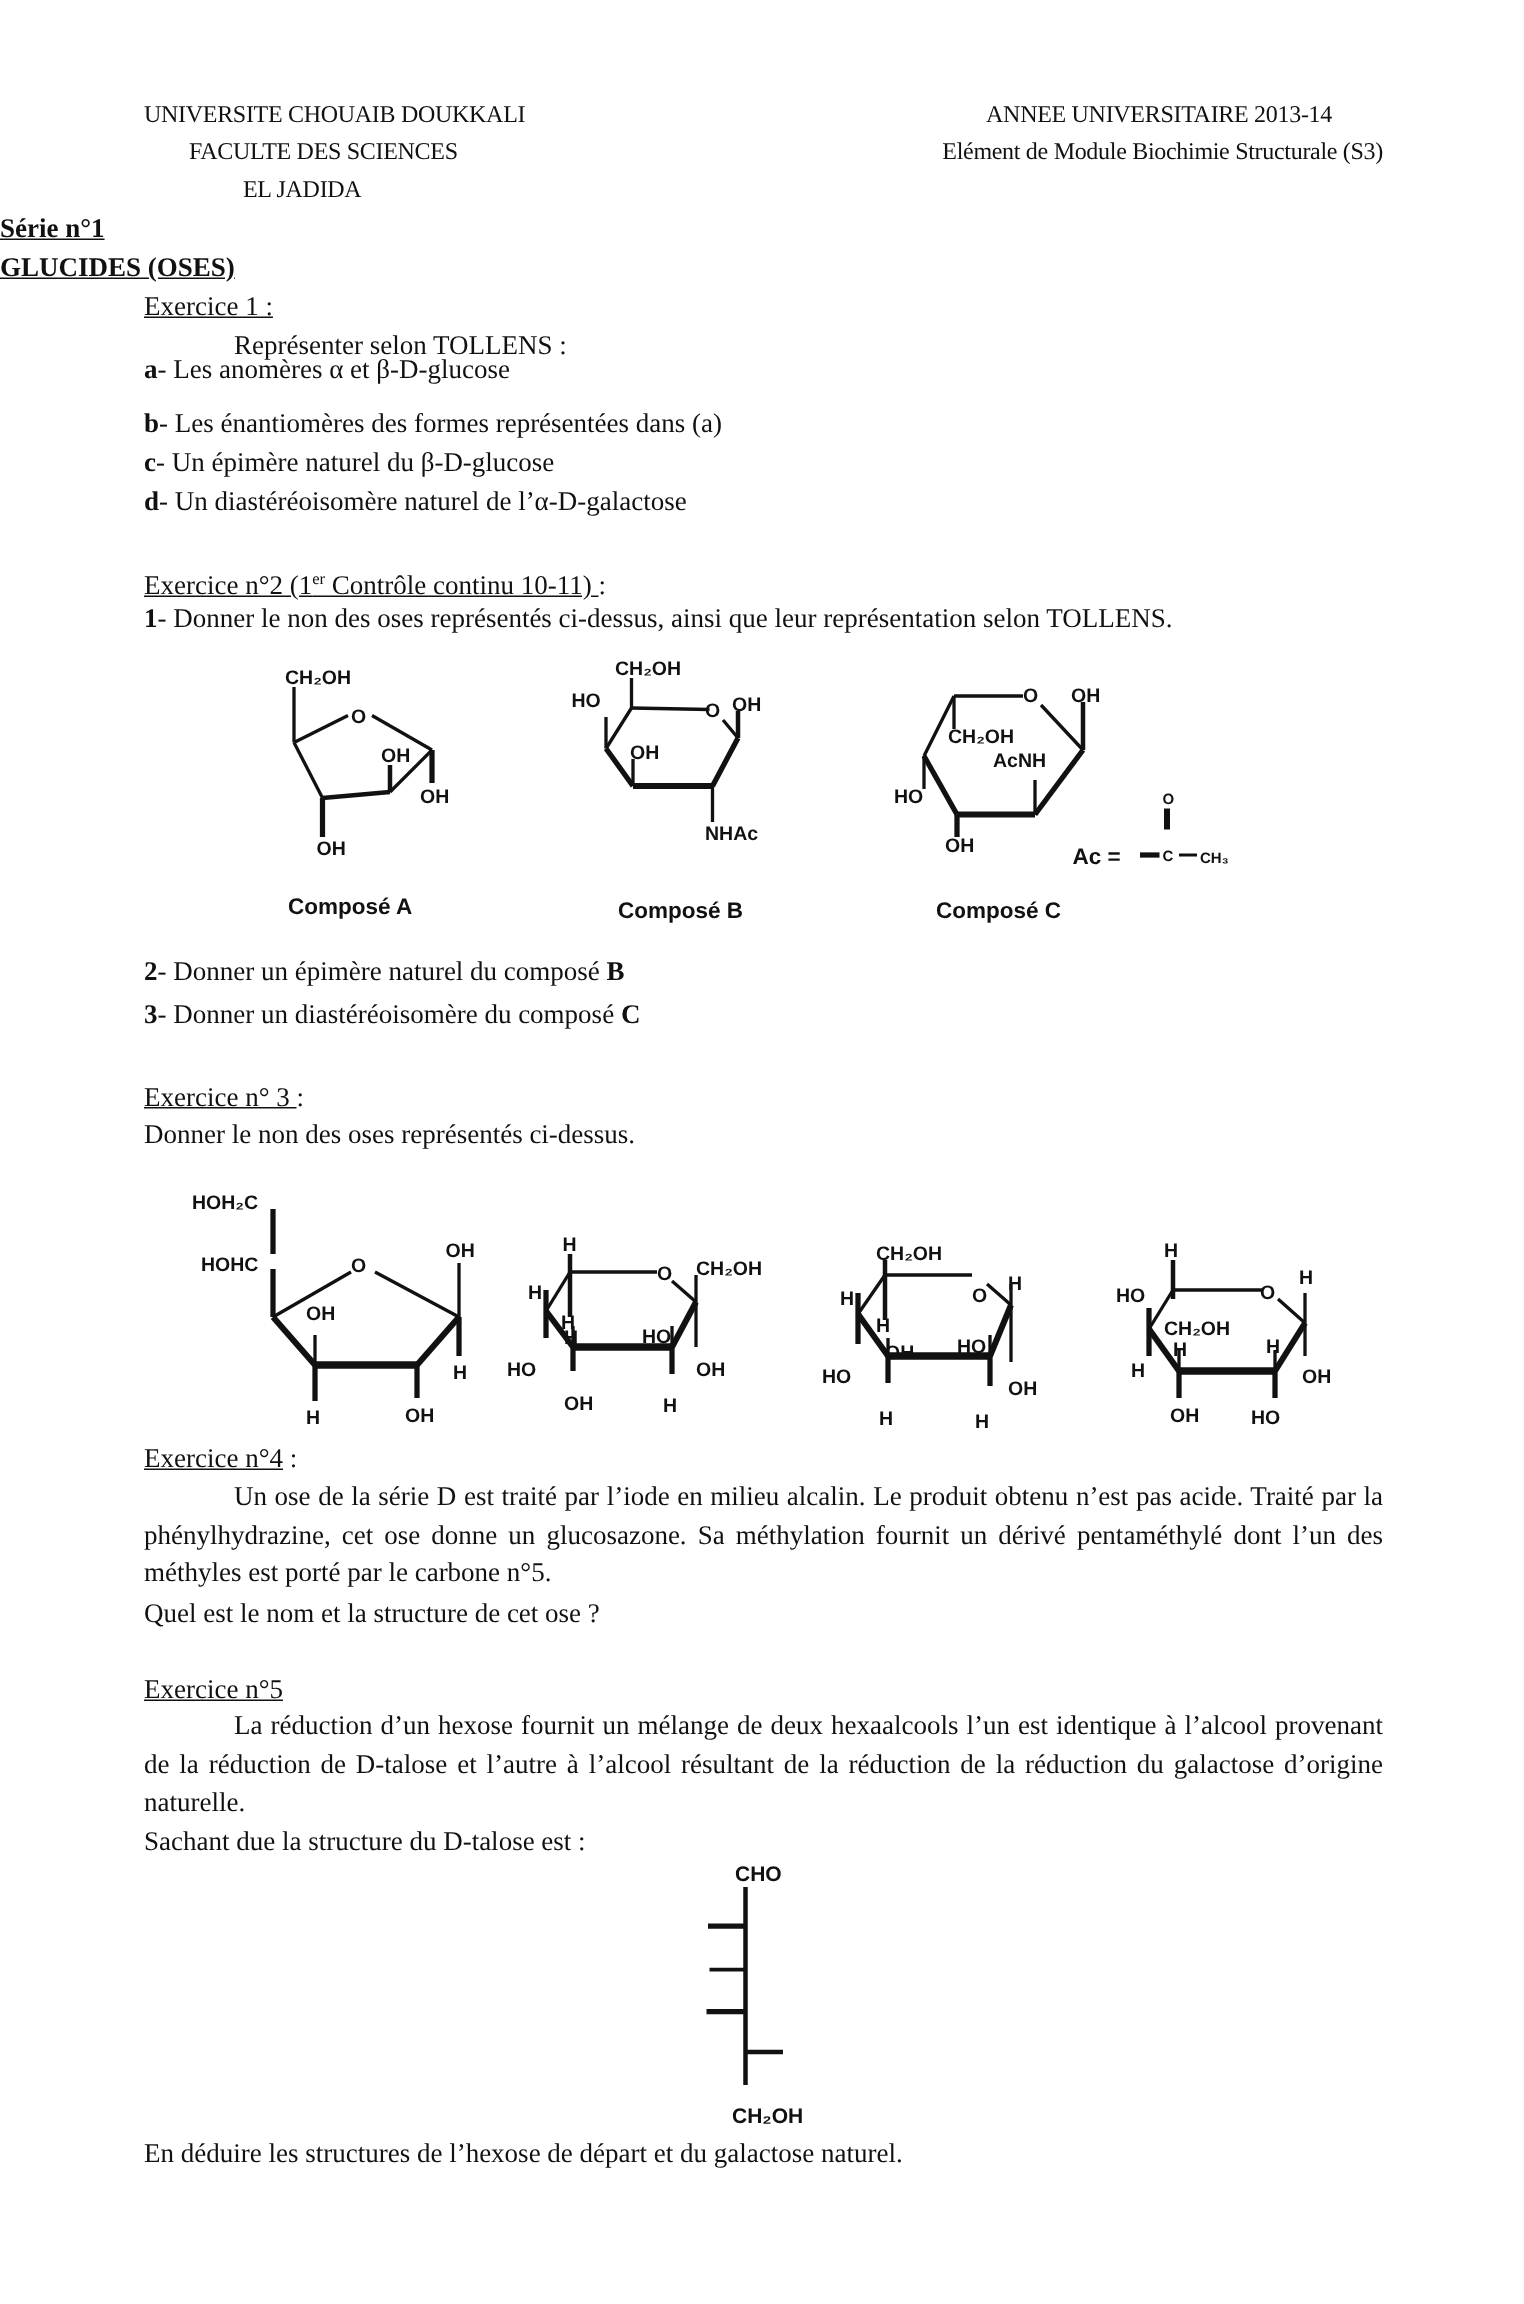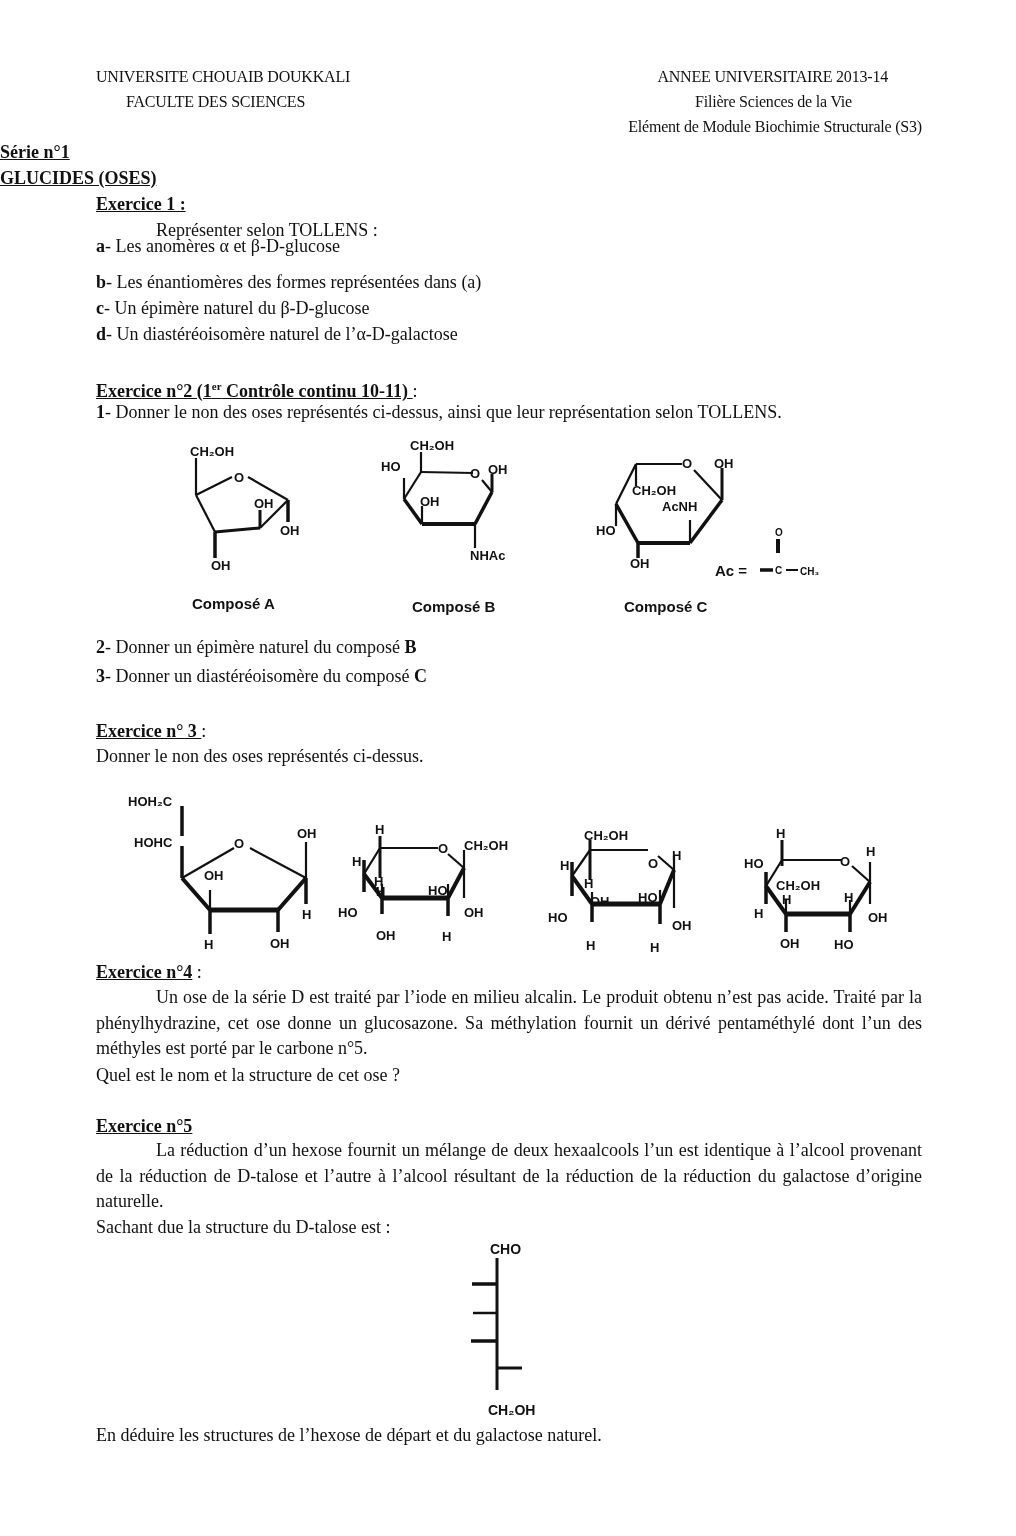--- a/index.html
+++ b/index.html
@@ -4,38 +4,38 @@
 <style>
   html, body { margin: 0; padding: 0; background: #ffffff; }
   body { width: 1016px; height: 1536px; position: relative; overflow: hidden;
          font-family: "Liberation Serif", serif; color: #111; }
   .serif { font-family: "Liberation Serif", serif; font-size: 18px; line-height: 26px; }
   .abs { position: absolute; white-space: nowrap; }
   .head-l { position: absolute; left: 96px; top: 64px; text-align: center; width: 338px; }
   .head-r { position: absolute; left: 520px; top: 64px; width: 402px; text-align: right; }
   .head-l div, .head-r div { font-size: 16px; line-height: 25px; letter-spacing: -0.2px; }
   .center { position: absolute; left: 0; width: 1016px; text-align: left; font-weight: bold; text-decoration: underline; font-size: 18px; line-height: 25px; }
-  .ex-title { font-weight: bold; text-decoration: underline; }
+  .ex-title { font-weight: normal; text-decoration: underline; }
   .b { font-weight: bold; }
   .para { position: absolute; left: 96px; width: 826px; text-align: justify; font-size: 18px; line-height: 25.5px; }
   .chem { font-family: "Liberation Sans", sans-serif; font-weight: bold; font-size: 13px; fill: #111; }
   .chem-cap { font-family: "Liberation Sans", sans-serif; font-weight: bold; font-size: 15px; fill: #111; }
   svg { position: absolute; overflow: visible; }
   sup { font-size: 11px; }
 </style>
 </head>
 <body>
 
 <div class="head-l">
   <div style="text-align:left">UNIVERSITE CHOUAIB DOUKKALI</div>
   <div style="text-align:left;padding-left:30px">FACULTE DES SCIENCES</div>
+  <div style="text-align:left;padding-left:66px">EL JADIDA</div>
 </div>
 <div class="head-r">
   <div style="padding-right:34px">ANNEE UNIVERSITAIRE 2013-14</div>
-  <div style="padding-right:70px">Filière Sciences de la Vie</div>
   <div>Elément de Module Biochimie Structurale  (S3)</div>
 </div>
 <div class="center" style="top:140px">Série n°1</div>
 <div class="center" style="top:166px">GLUCIDES  (OSES)</div>
 
 <div class="abs serif" style="left:96px;top:191px"><span class="ex-title">Exercice 1 :</span></div>
 <div class="abs serif" style="left:156px;top:217px">Représenter selon TOLLENS :</div>
 <div class="abs serif" style="left:96px;top:233px"><span class="b">a</span><span>- Les anomères  α et β-D-glucose</span></div>
 <div class="abs serif" style="left:96px;top:269px"><span class="b">b</span><span>- Les énantiomères des formes représentées dans (a)</span></div>
 <div class="abs serif" style="left:96px;top:295px"><span class="b">c</span><span>- Un épimère naturel du β-D-glucose</span></div>

